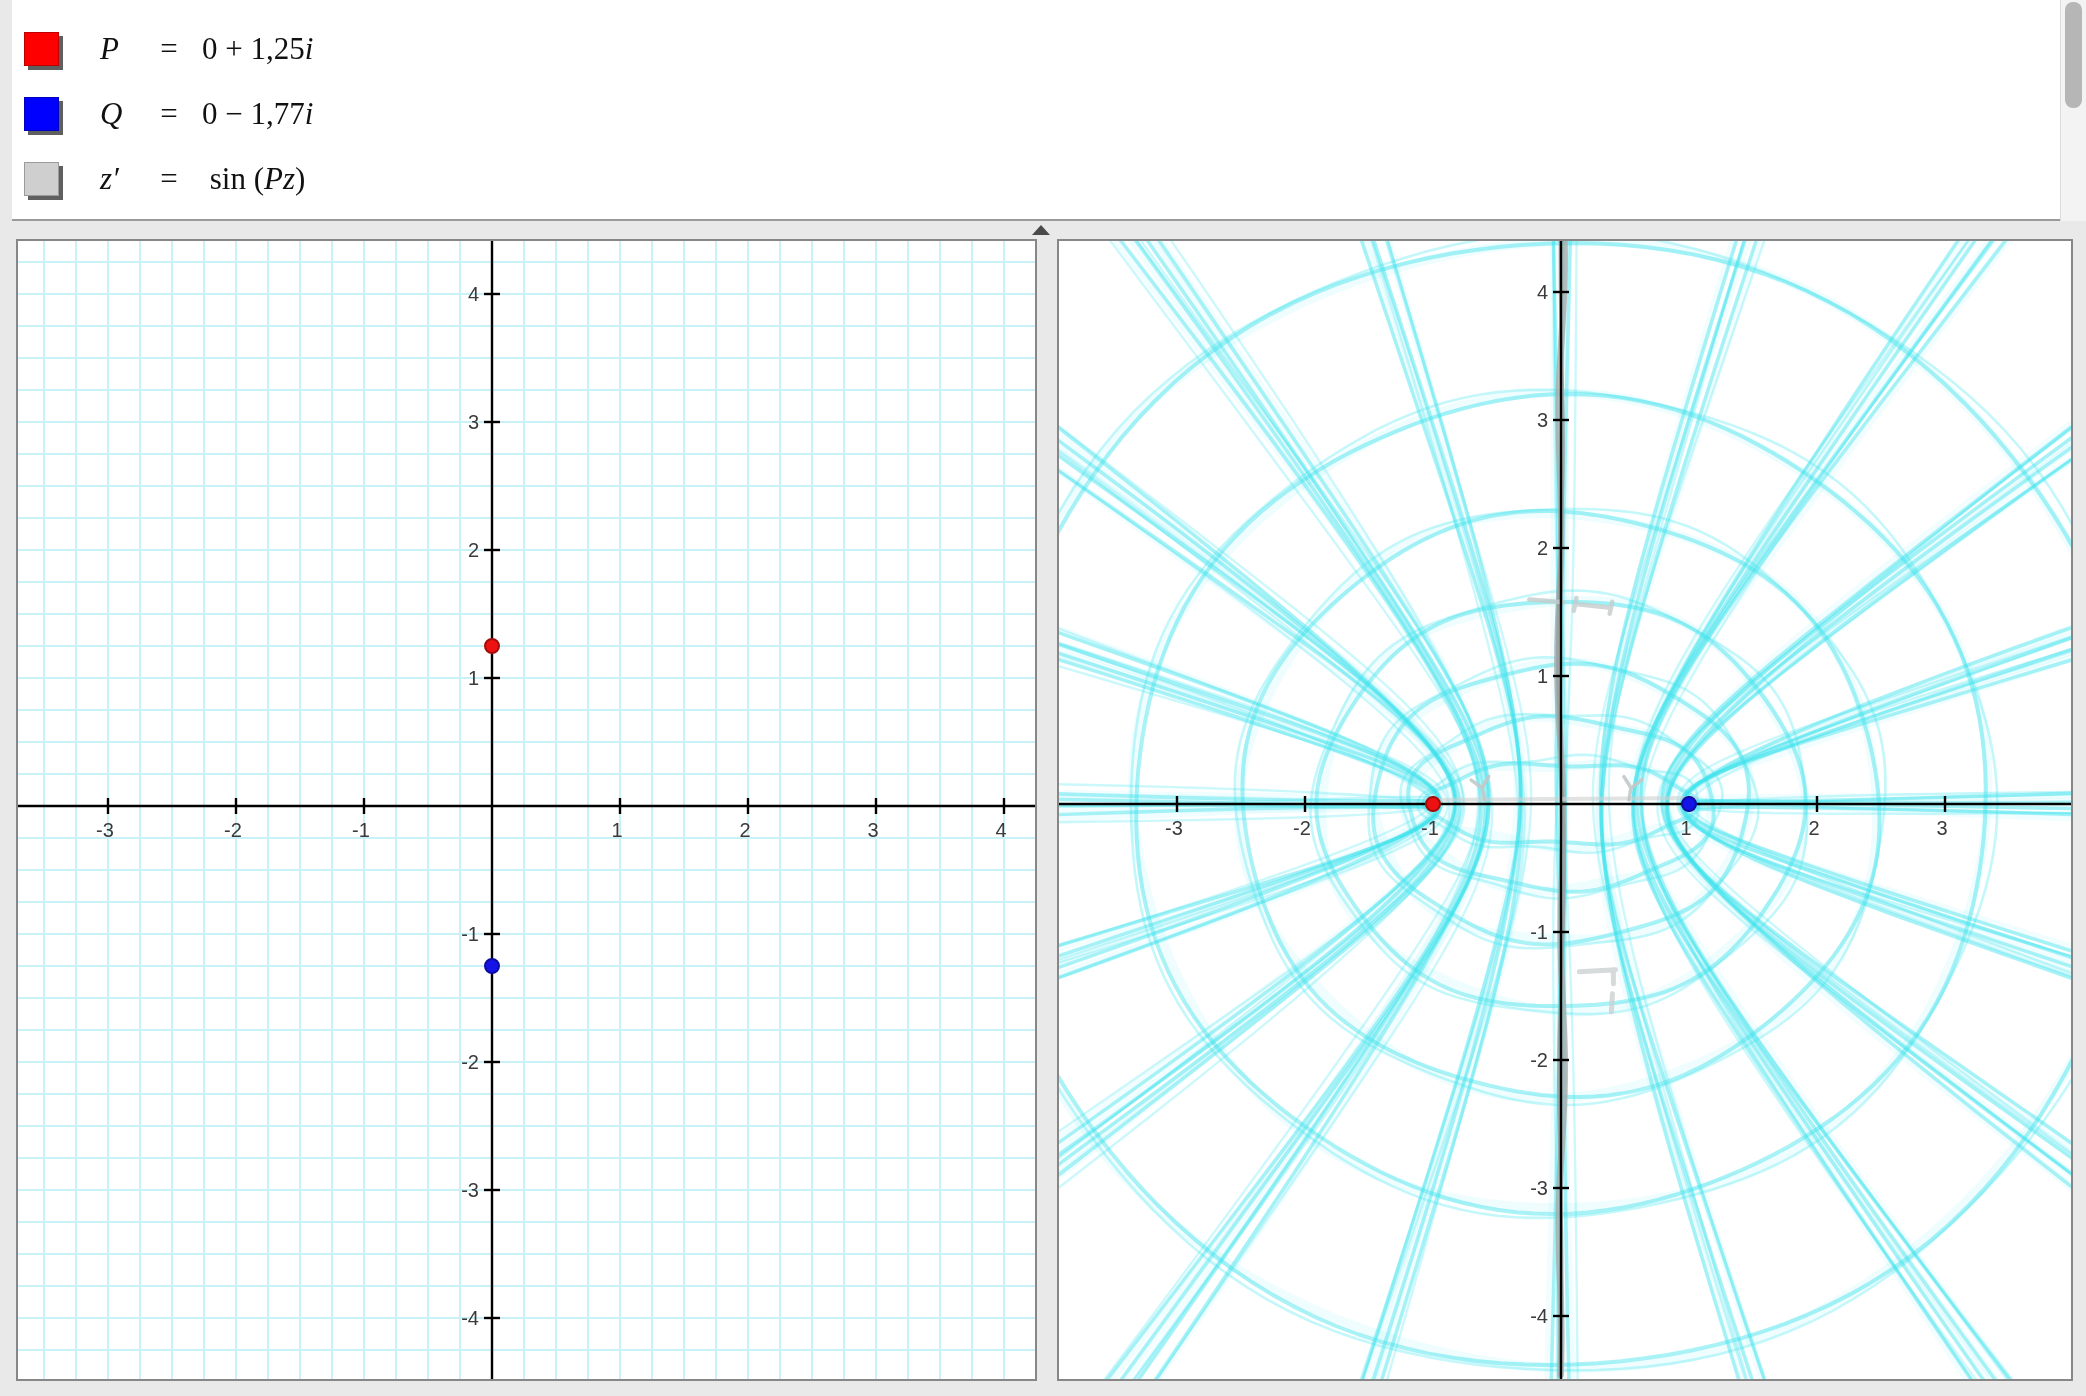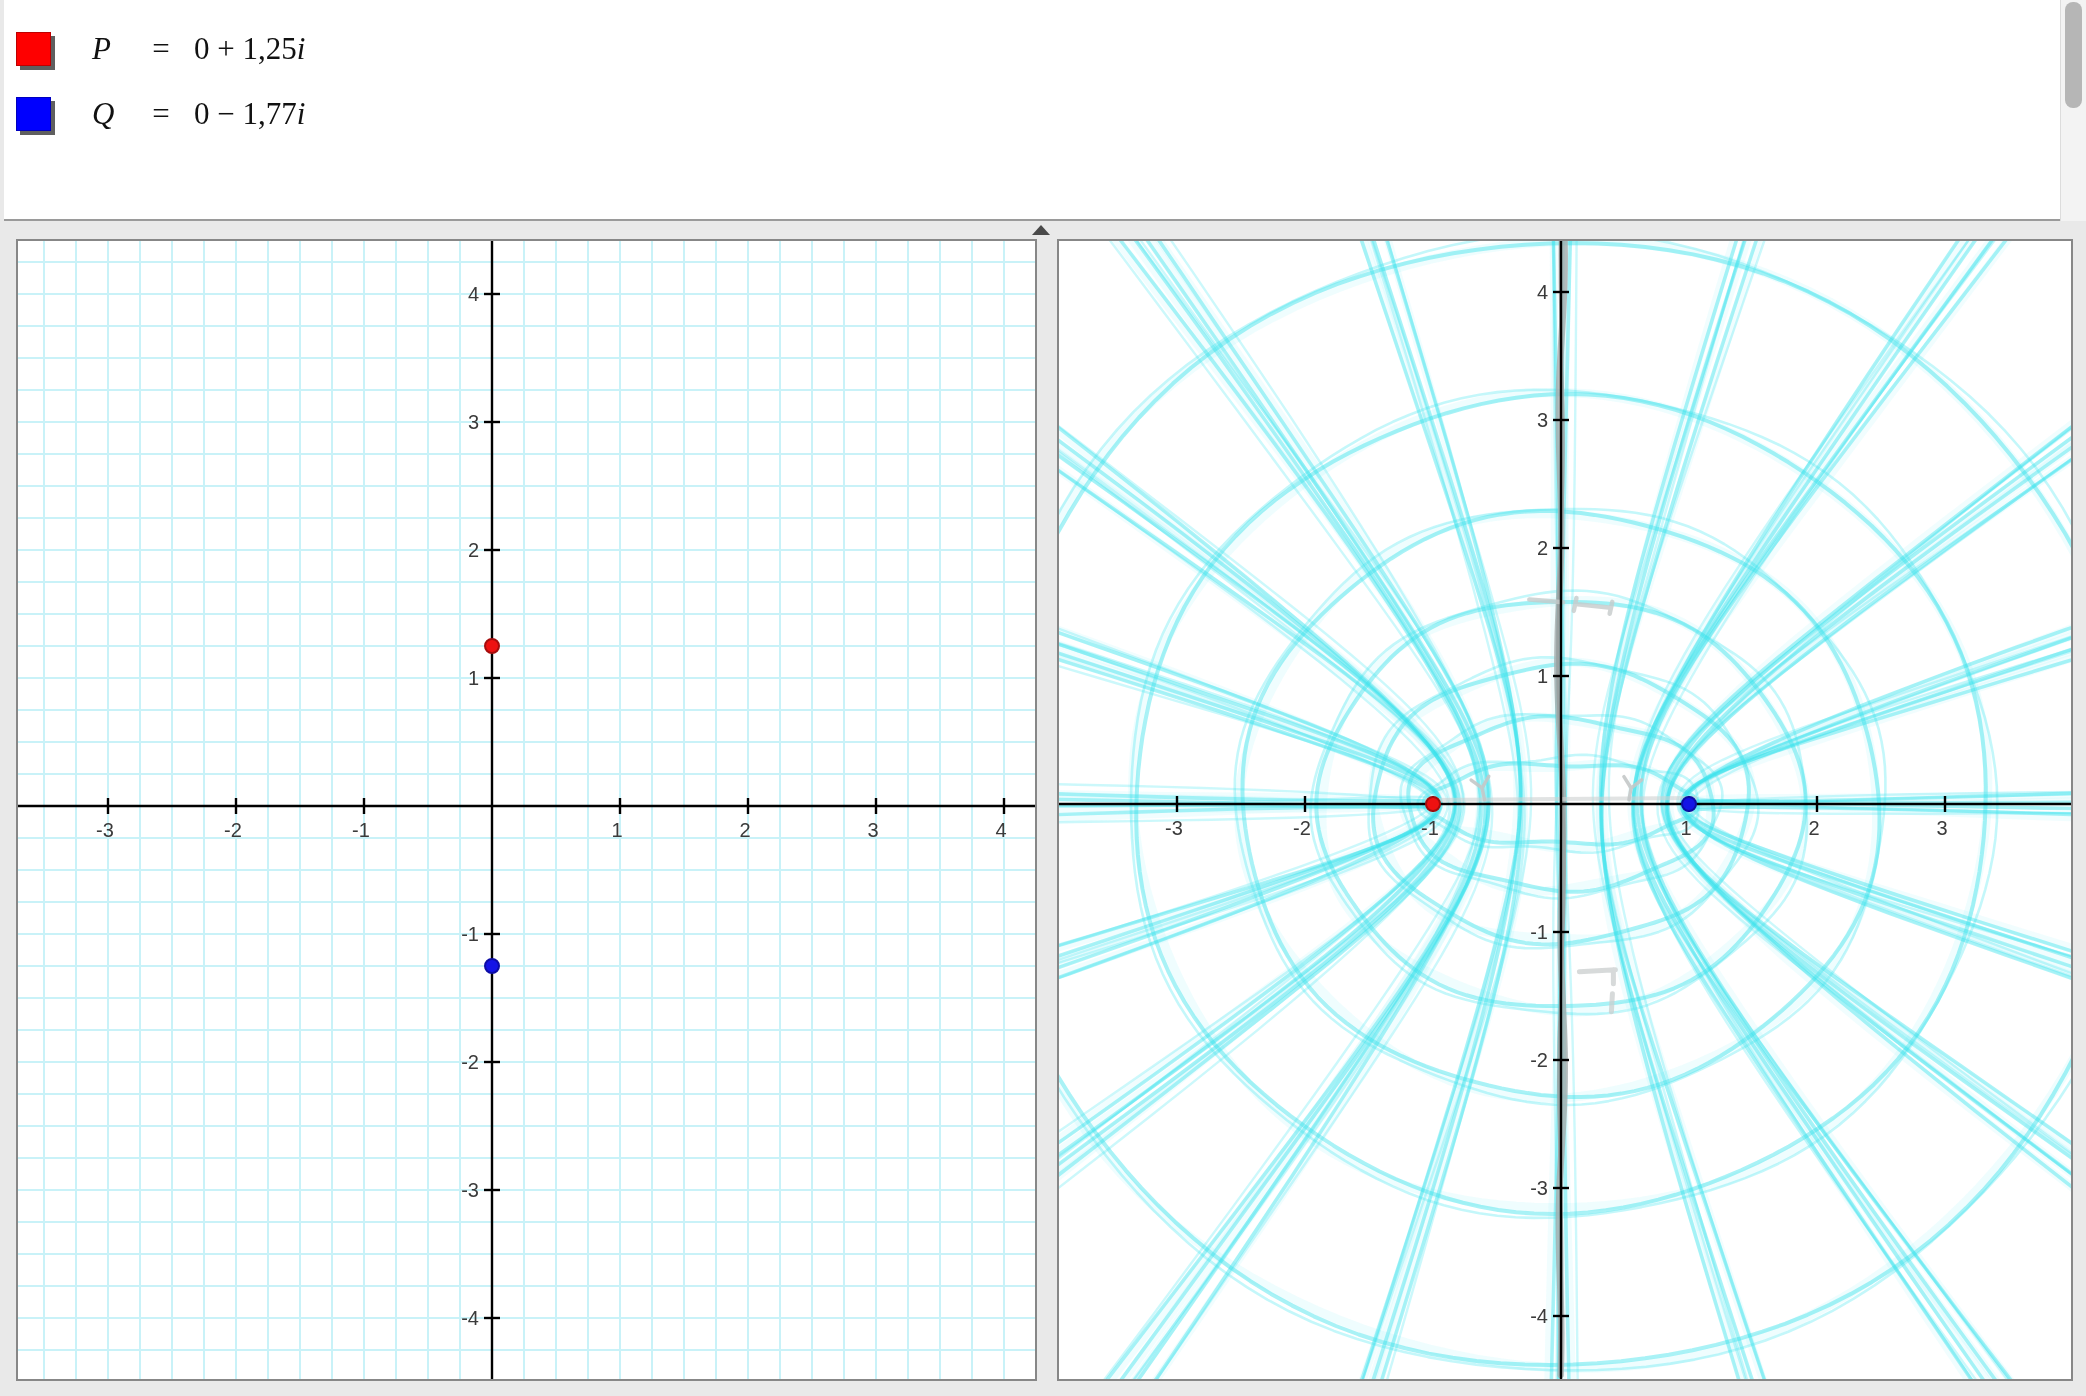--- a/index.html
+++ b/index.html
@@ -2,21 +2,21 @@
 <html><head>
 <meta charset="utf-8">
 <style>
   html,body{margin:0;padding:0;}
   body{
     width:2086px;height:1396px;overflow:hidden;position:relative;
     background:#e9e9e9;font-family:"Liberation Sans",sans-serif;
   }
   
   .legend{
-    position:absolute;left:4px;top:0;width:2060px;height:221px;
+    position:absolute;left:12px;top:0;width:2060px;height:221px;
     background:#ffffff;border-bottom:2px solid #9a9a9a;box-sizing:border-box;
     padding-top:16px;
   }
   .lrow{display:flex;align-items:center;height:65px;padding-left:12px;}
   .swatch{
     width:35px;height:34px;flex:0 0 auto;margin-right:41px;
     border:1px solid rgba(0,0,0,0.25);box-sizing:border-box;
     box-shadow:4px 4px 0 0 #5f5f5f;cursor:pointer;padding:0;
   }
   .mtext{font-family:"Liberation Serif",serif;font-size:31px;color:#111;white-space:pre;}
@@ -52,20 +52,24 @@
 <body>
 
 <div class="legend">
   <div class="lrow">
     <button class="swatch" style="background: rgb(254, 0, 0);"></button>
     <span class="mtext"><span class="lhs">P</span><span class="eq">=</span><span>0 + 1,25</span><span class="ital">i</span><span></span></span>
   </div>
   <div class="lrow">
     <button class="swatch" style="background: rgb(0, 0, 254);"></button>
     <span class="mtext"><span class="lhs">Q</span><span class="eq">=</span><span>0 − 1,77</span><span class="ital">i</span><span></span></span>
+  </div>
+  <div class="lrow">
+    <button class="swatch" style="background: rgb(207, 207, 207);"></button>
+    <span class="mtext"><span class="lhs">z′</span><span class="eq">=</span><span> sin (</span><span class="ital">Pz</span><span>)</span></span>
   </div>
 </div>
 
 <div class="vscroll">
   <div class="vthumb"></div>
 </div>
 
 <div class="caret"></div>
 
 <div class="panel left">

